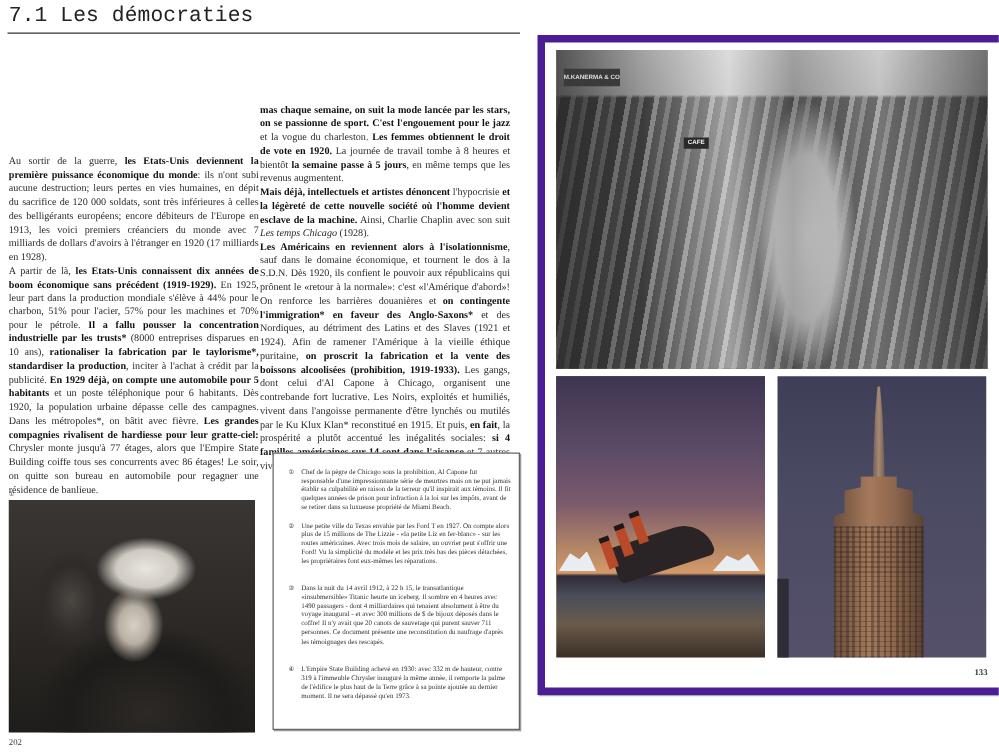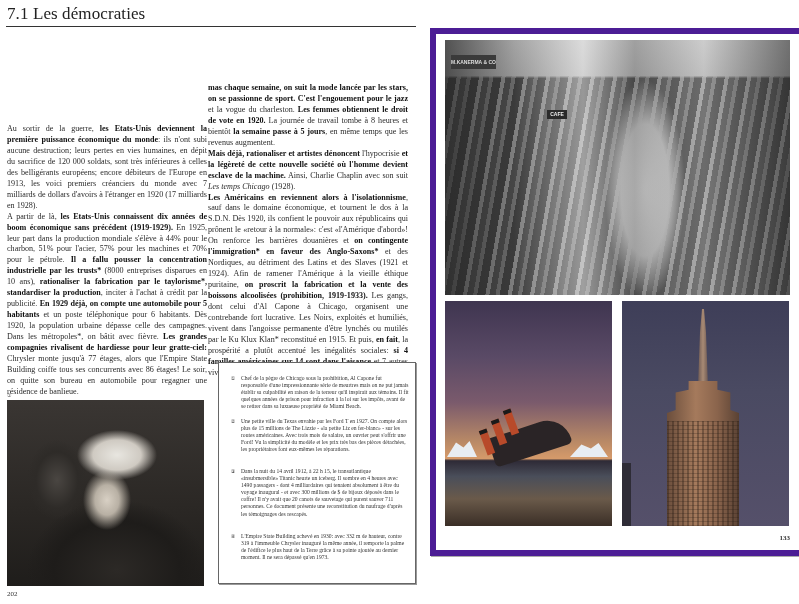--- a/index.html
+++ b/index.html
@@ -1,18 +1,18 @@
 <!DOCTYPE html>
 <html><head>
 <meta charset="utf-8">
 <style>
   html,body{margin:0;padding:0;}
   body{width:799px;height:604px;background:#ffffff;position:relative;overflow:hidden;font-family:"Liberation Serif","DejaVu Serif",serif;color:#1a1a1a;}
   .left-page{position:absolute;left:0;top:0;width:425px;height:604px;}
-  .chapter{position:absolute;left:7px;top:4px;font-size:17px;color:#222;letter-spacing:0.1px;}
+  .chapter{position:absolute;left:7px;top:4px;font-size:17px;color:#222;letter-spacing:0.1px;font-family:Liberation Mono, monospace;}
   .chapter-rule{position:absolute;left:6px;top:26px;width:410px;height:1px;background:#333;}
   .title{position:absolute;left:7px;top:40px;font-size:17px;font-weight:bold;color:#111;}
   .col{position:absolute;top:83px;width:200px;font-size:8.1px;line-height:10.95px;text-align:justify;color:#2a2a2a;}
   .col p{margin:0;}
   .col b{font-weight:bold;color:#111;}
   .col1{left:7px;margin-top:41px;}
   .col2{left:208px;top:83px;width:200px;}
   .notes-box{position:absolute;left:218px;top:362px;width:196px;height:220px;border:1px solid #666;box-shadow:1px 1px 0 #999;background:#fff;}
   .note{position:absolute;left:10px;width:180px;font-size:5.6px;line-height:7.1px;color:#333;font-family:"Liberation Serif",serif;}
   .note .num{position:absolute;left:0;top:0;width:8px;height:8px;font-size:5px;text-align:center;}
@@ -55,21 +55,21 @@
 <div class="left-page">
   <div class="chapter">7.1  Les démocraties</div>
   <div class="chapter-rule"></div>
 
   <div class="col col1">
       <p><span>Au sortir de la guerre, </span><b>les Etats-Unis deviennent la première puissance économique du monde</b><span>: ils n'ont subi aucune destruction; leurs pertes en vies humaines, en dépit du sacrifice de 120 000 soldats, sont très inférieures à celles des belligérants européens; encore débiteurs de l'Europe en 1913, les voici premiers créanciers du monde avec 7 milliards de dollars d'avoirs à l'étranger en 1920 (17 milliards en 1928).</span></p>
       <p><span>A partir de là, </span><b>les Etats-Unis connaissent dix années de boom économique sans précédent (1919-1929).</b><span> En 1925, leur part dans la production mondiale s'élève à 44% pour le charbon, 51% pour l'acier, 57% pour les machines et 70% pour le pétrole. </span><b>Il a fallu pousser la concentration industrielle par les trusts*</b><span> (8000 entreprises disparues en 10 ans), </span><b>rationaliser la fabrication par le taylorisme*, standardiser la production</b><span>, inciter à l'achat à crédit par la publicité. </span><b>En 1929 déjà, on compte une automobile pour 5 habitants</b><span> et un poste téléphonique pour 6 habitants. Dès 1920, la population urbaine dépasse celle des campagnes. Dans les métropoles*, on bâtit avec fièvre. </span><b>Les grandes compagnies rivalisent de hardiesse pour leur gratte-ciel:</b><span> Chrysler monte jusqu'à 77 étages, alors que l'Empire State Building coiffe tous ses concurrents avec 86 étages! Le soir, on quitte son bureau en automobile pour regagner une résidence de banlieue.</span></p>
     </div>
   <div class="col col2">
       <p><b>mas chaque semaine, on suit la mode lancée par les stars, on se passionne de sport. C'est l'engouement pour le jazz</b><span> et la vogue du charleston. </span><b>Les femmes obtiennent le droit de vote en 1920.</b><span> La journée de travail tombe à 8 heures et bientôt </span><b>la semaine passe à 5 jours</b><span>, en même temps que les revenus augmentent.</span></p>
-      <p><b>Mais déjà, rationaliser et artistes dénoncent</b><span> l'hypocrisie </span><b>et la légèreté de cette nouvelle société où l'homme devient esclave de la machine.</b><span> Ainsi, Charlie Chaplin avec son suit </span><i>Les temps Chicago</i><span> (1928).</span></p>
+      <p><b>Mais déjà, intellectuels et artistes dénoncent</b><span> l'hypocrisie </span><b>et la légèreté de cette nouvelle société où l'homme devient esclave de la machine.</b><span> Ainsi, Charlie Chaplin avec son suit </span><i>Les temps Chicago</i><span> (1928).</span></p>
       <p><b>Les Américains en reviennent alors à l'isolationnisme</b><span>, sauf dans le domaine économique, et tournent le dos à la S.D.N. Dès 1920, ils confient le pouvoir aux républicains qui prônent le «retour à la normale»: c'est «l'Amérique d'abord»! On renforce les barrières douanières et </span><b>on contingente l'immigration* en faveur des Anglo-Saxons*</b><span> et des Nordiques, au détriment des Latins et des Slaves (1921 et 1924). Afin de ramener l'Amérique à la vieille éthique puritaine, </span><b>on proscrit la fabrication et la vente des boissons alcoolisées (prohibition, 1919-1933).</b><span> Les gangs, dont celui d'Al Capone à Chicago, organisent une contrebande fort lucrative. Les Noirs, exploités et humiliés, vivent dans l'angoisse permanente d'être lynchés ou mutilés par le Ku Klux Klan* reconstitué en 1915. Et puis, </span><b>en fait</b><span>, la prospérité a plutôt accentué les inégalités sociales: </span><b>si 4 familles américaines sur 14 sont dans l'aisance</b><span> et 7 autres vivent décemment, </span><b>3 croupissent dans la misère!</b></p>
     </div>
 
   <div class="notes-box">
     <div class="note" style="top:12px">
       <span class="num">①</span>
       <span class="txt">Chef de la pègre de Chicago sous la prohibition, Al Capone fut responsable d'une impressionnante série de meurtres mais on ne put jamais établir sa culpabilité en raison de la terreur qu'il inspirait aux témoins. Il fit quelques années de prison pour infraction à la loi sur les impôts, avant de se retirer dans sa luxueuse propriété de Miami Beach.</span>
     </div>
     <div class="note" style="top:55px">
       <span class="num">②</span>

